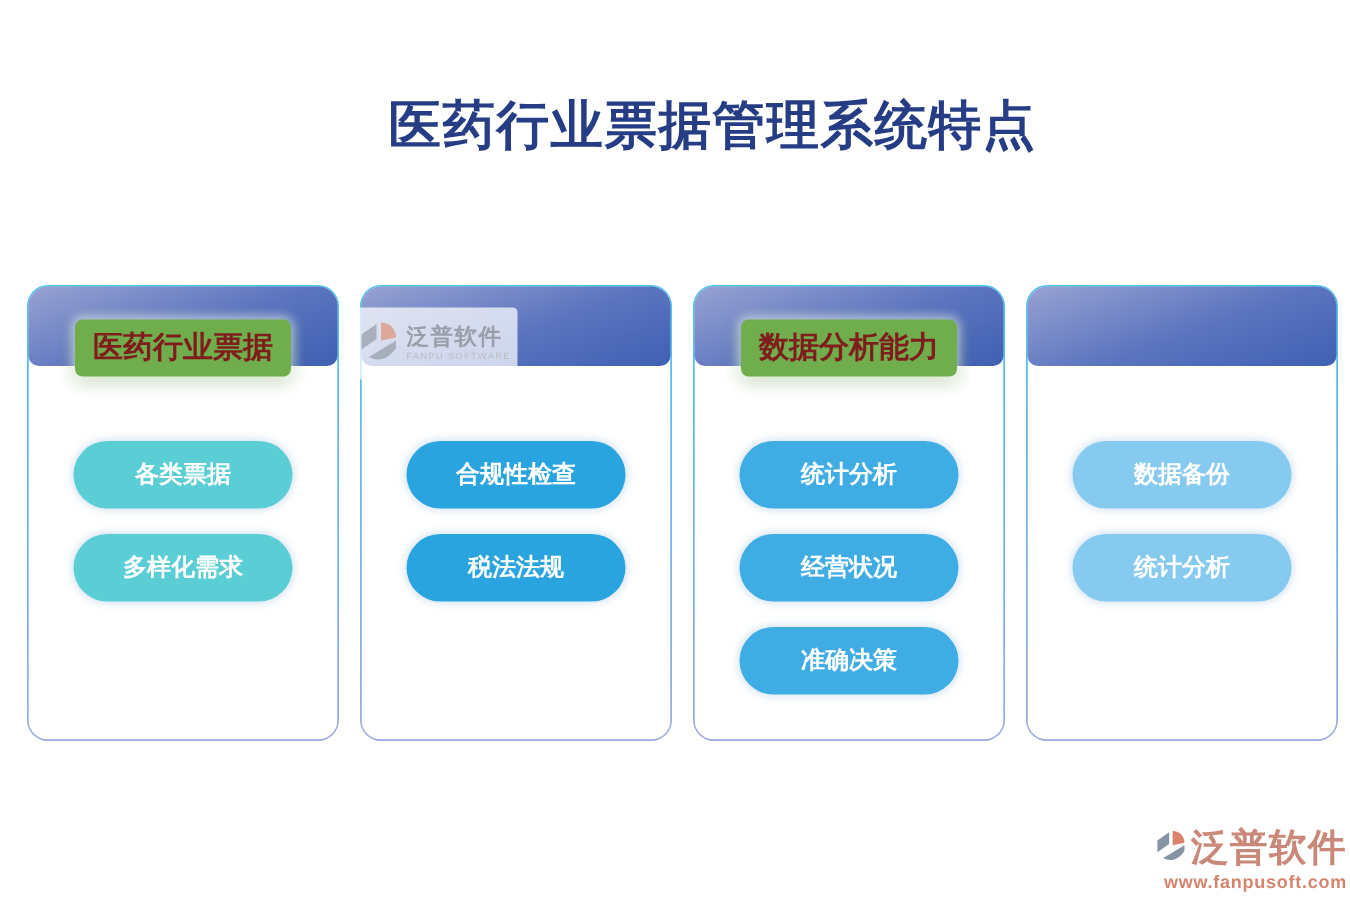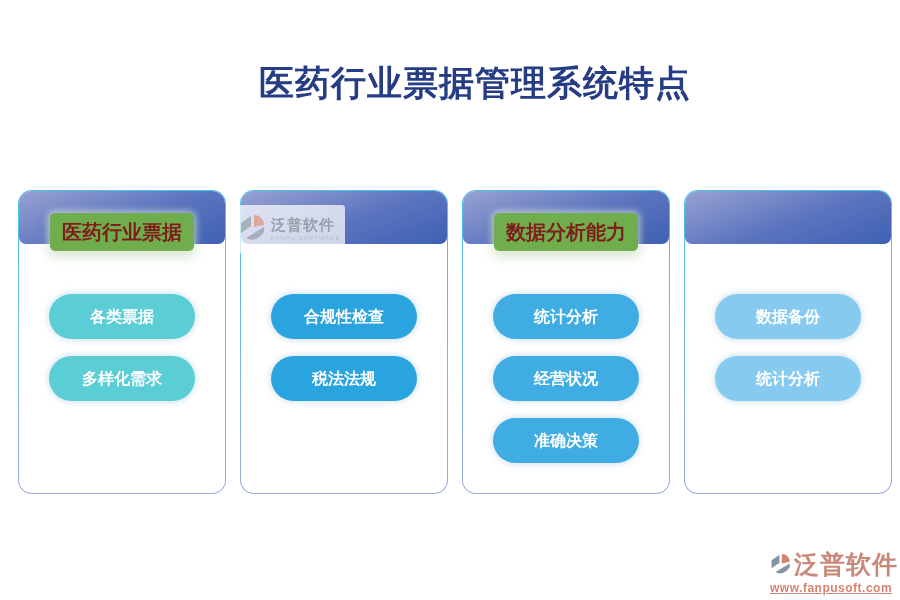--- a/index.html
+++ b/index.html
@@ -68,21 +68,21 @@
   .footer-logo{
     position:absolute;left:770px;top:548px;width:128px;z-index:5;
   }
   .footer-row{display:flex;align-items:center;gap:2px;}
   .footer-brand{
     font-size:25px;font-weight:bold;color:var(--brand_salmon_gray,#c9897a);
     font-family:"Liberation Serif",serif;white-space:nowrap;letter-spacing:1px;
   }
   .footer-url{
     font-size:12px;font-weight:bold;color:var(--brand_salmon,#d5846e);
-    letter-spacing:0.5px;text-align:left;margin-top:0px;white-space:nowrap;text-decoration:underline;
+    letter-spacing:0.5px;text-align:right;margin-top:0px;white-space:nowrap;
   }
 </style>
 </head>
 <body>
 
 <h1 class="title">医药行业票据管理系统特点</h1>
 
 <div class="cards">
 
   <section class="card" style="--pill: #5acdd5;">

